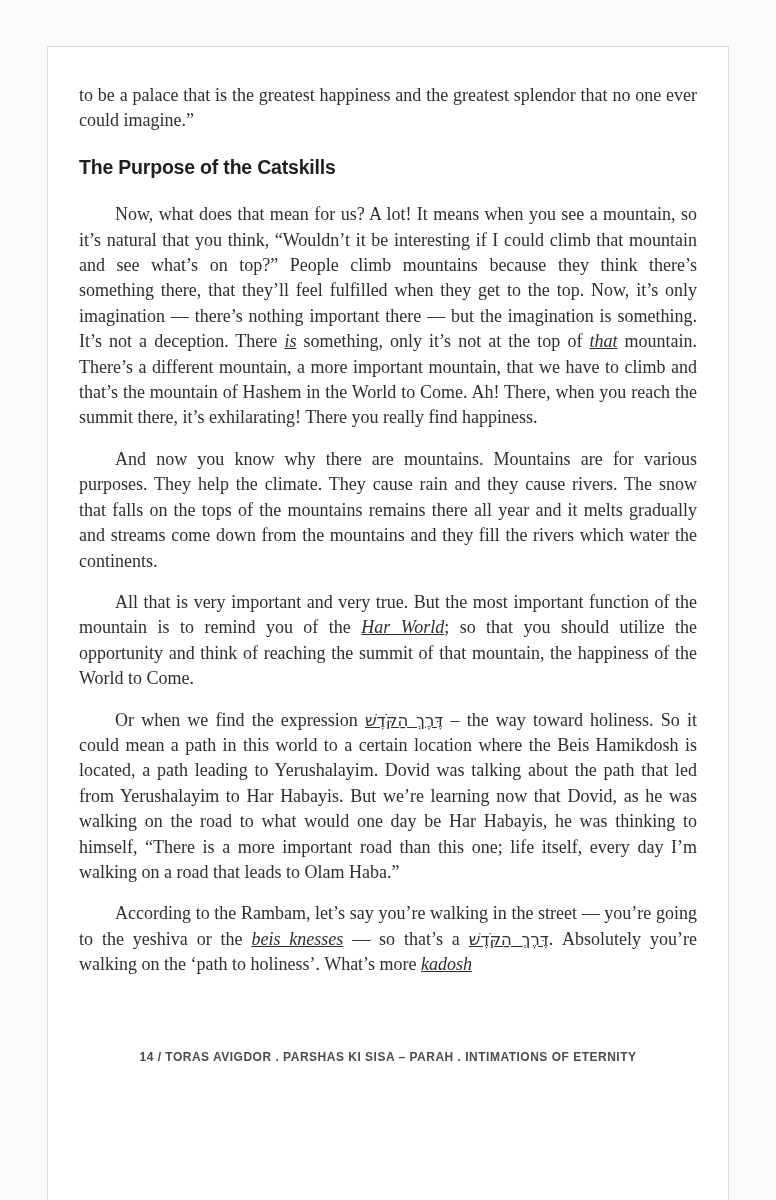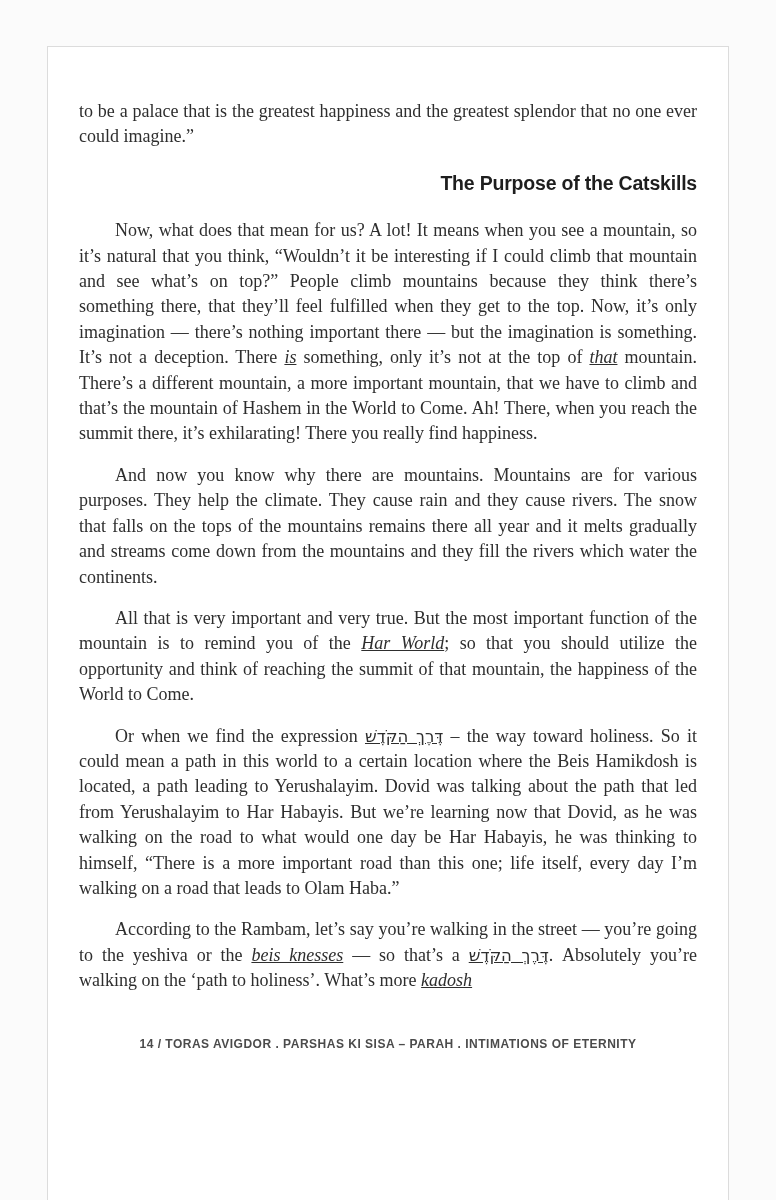--- a/index.html
+++ b/index.html
@@ -22,43 +22,43 @@
     border: 1px solid #dcdcdc;
   }
   .content {
     padding: 36px 31px 0 31px;
     color: #2e2e2e;
     font-size: 18px;
     line-height: 25.4px;
     text-align: justify;
   }
   .content p {
-    margin: 16px 0 16px 0;
+    margin: 0 0 16px 0;
   }
   .content p.indent {
     text-indent: 36px;
   }
   h2.section-heading {
     font-family: "Liberation Sans", sans-serif;
     font-weight: 700;
     font-size: 19.5px;
     letter-spacing: -0.2px;
     color: #1e1e1e;
-    text-align: right;
+    text-align: left;
     margin: 21px 0 22px 0;
     text-indent: 0;
   }
   .seg-italic { font-style: italic; text-decoration: underline; }
   .seg-hebrew {
     font-family: "DejaVu Serif", "DejaVu Sans", serif;
     font-size: 16.5px;
     text-decoration: underline;
   }
   .footer {
-    margin-top: 43px;
+    margin-top: 72px;
     text-align: center;
     font-family: "Liberation Sans", sans-serif;
     font-weight: 700;
     font-size: 12px;
     letter-spacing: 0.5px;
     color: #4b4b4b;
   }
 </style>
 </head>
 <body>

